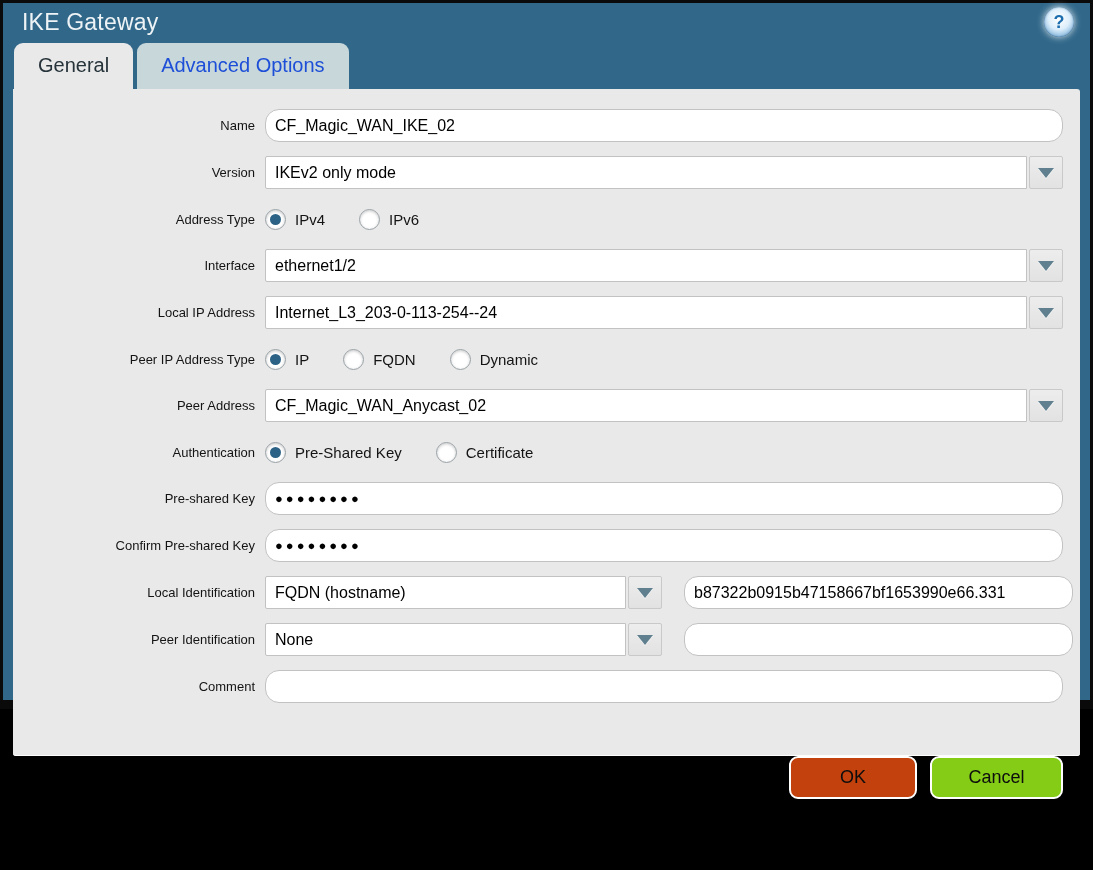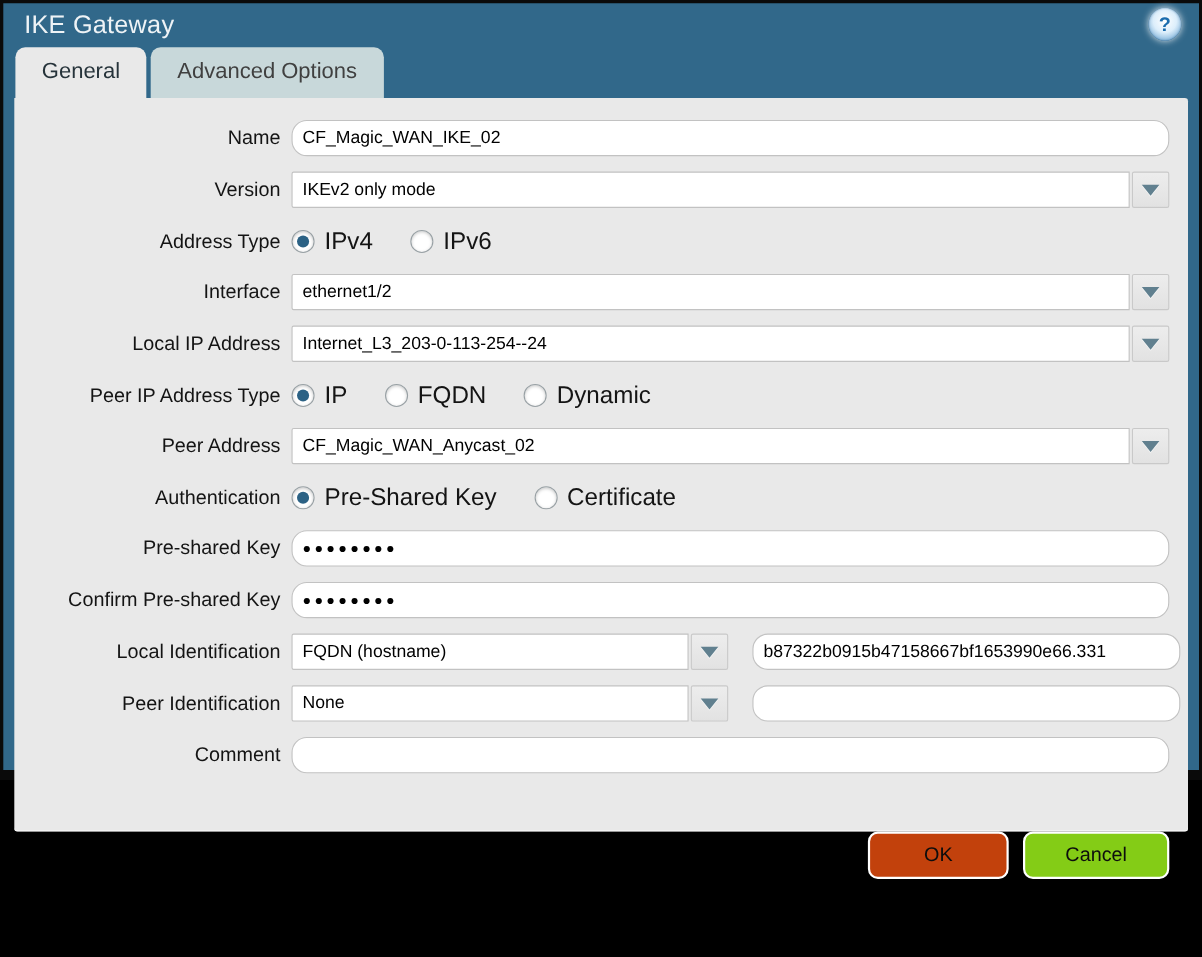--- a/index.html
+++ b/index.html
@@ -28,38 +28,38 @@
     width: 30px; height: 30px; border-radius: 50%;
     background: radial-gradient(circle at 50% 40%, #ffffff 0%, #dceefb 45%, #4e93c8 100%);
     box-shadow: 0 0 7px rgba(255,255,255,.85), inset 0 0 2px rgba(0,60,110,.6);
     display: flex; align-items: center; justify-content: center;
     color: #1c6dae; font-size: 18px; font-weight: bold; cursor: pointer;
   }
   
   .tabs { display: flex; gap: 4px; padding-left: 11px; margin-top: 6px; }
   .tab {
     border-radius: 9px 9px 0 0;
-    font-size: 20px; color: #404040;
+    font-size: 20px; color: #1d4ed8;
     padding: 11px 24px 12px 24px;
     cursor: pointer;
   }
   .tab.active { background: #E9E9E9; color: #26333a; }
   .tab.inactive { background: #C8D8DA; }
   
   .panel {
     margin: 0 10px; background: #E9E9E9;
     border-radius: 0 3px 3px 3px;
     flex: 0 0 667px;
     padding: 20px 17px 0 0;
     box-shadow: inset 0 -1px 0 #fdfdfd;
   }
   .row { display: flex; align-items: center; margin-bottom: 14px; min-height: 32px; }
   .row-label {
     width: 252px; text-align: right; padding-right: 10px;
-    font-size: 18px; color: #141414; flex: 0 0 252px;
+    font-size: 13px; color: #141414; flex: 0 0 252px;
   }
   .row-field { flex: 1; display: flex; align-items: center; }
   input.text {
     height: 33px; width: 100%;
     border: 1px solid #C2C2C2; border-radius: 14px;
     background: #fff; padding: 0 9px;
     font-family: "Liberation Sans", sans-serif;
     font-size: 16px; color: #000;
     outline: none;
   }
@@ -88,21 +88,21 @@
   .radio {
     width: 21px; height: 21px; border-radius: 50%;
     background: #fff; border: 1px solid #98A0A4;
     box-shadow: inset 0 1px 3px rgba(0,0,0,.22);
     display: flex; align-items: center; justify-content: center;
   }
   .radio.checked::after {
     content: ""; width: 11px; height: 11px; border-radius: 50%;
     background: #2C6285;
   }
-  .radio-label { font-size: 22px; color: #141414; }
+  .radio-label { font-size: 15px; color: #141414; }
   
   .footer {
     flex: 1; display: flex; align-items: center; justify-content: flex-end;
     gap: 13px; padding-right: 27px;
   }
   .btn {
     height: 43px; border-radius: 9px; border: 2px solid #ffffff;
     font-family: "Liberation Sans", sans-serif;
     font-size: 18px; color: #0d0d0d; cursor: pointer;
   }

